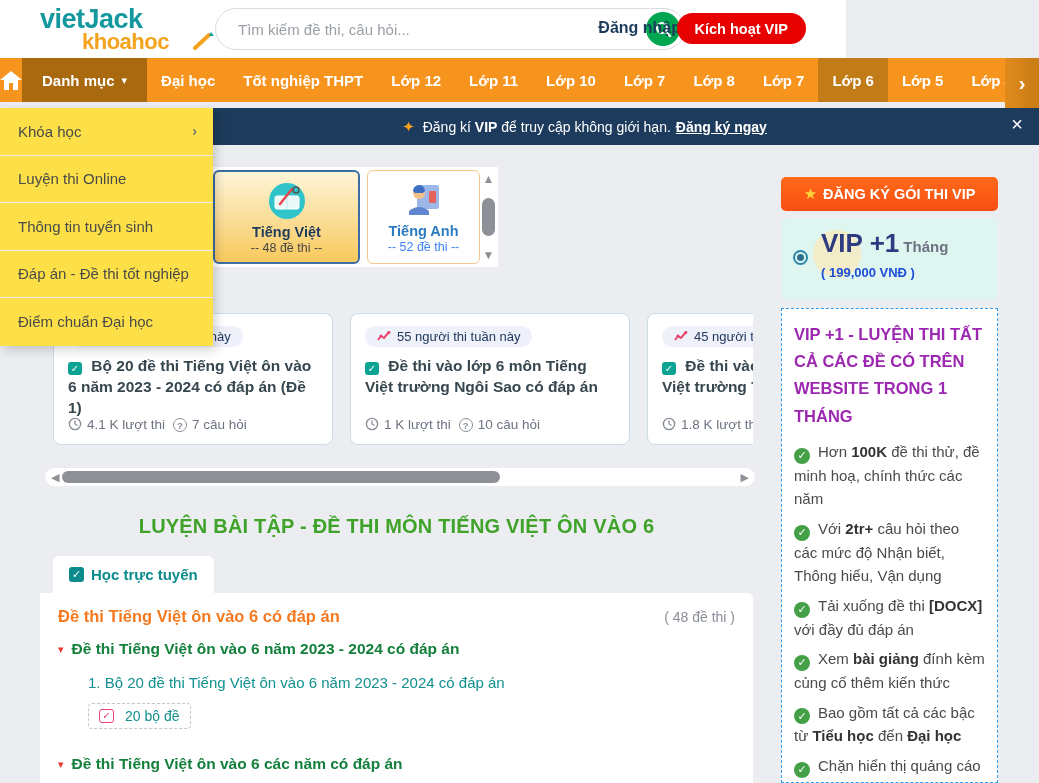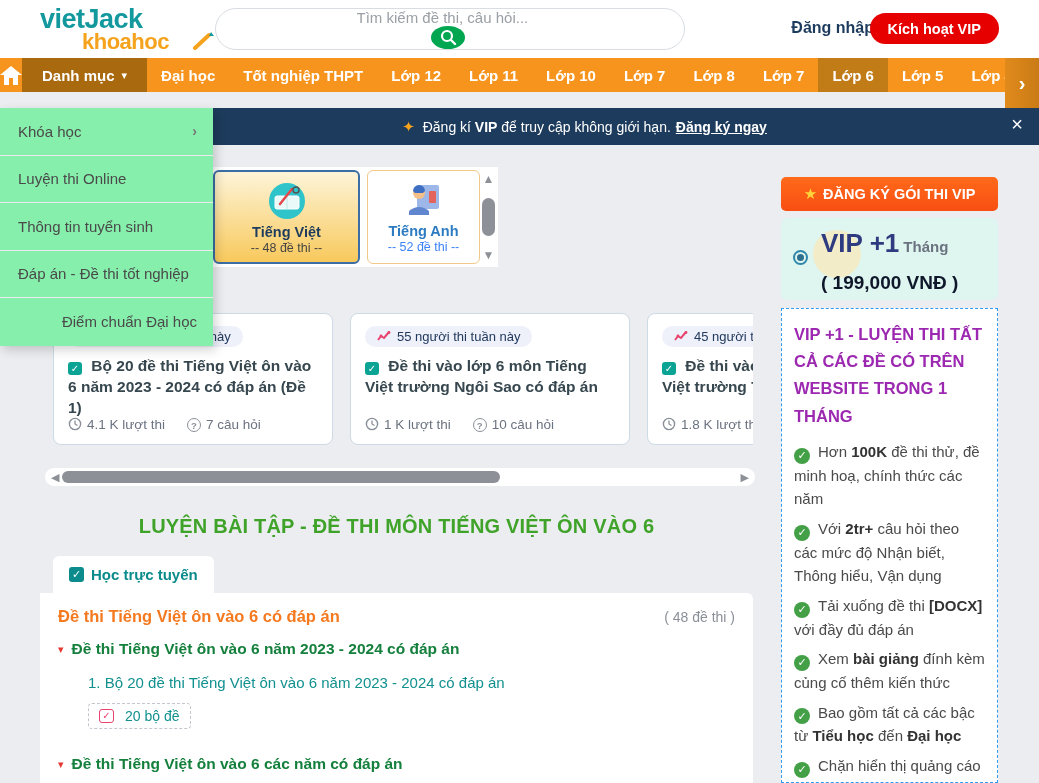--- a/index.html
+++ b/index.html
@@ -1,34 +1,34 @@
 <!DOCTYPE html>
 <html><head>
 <meta charset="utf-8">
 <style>
   * { margin:0; padding:0; box-sizing:border-box; }
   html,body { background:#555; }
   body { font-family:"Liberation Sans","DejaVu Sans",sans-serif; }
   .stage { position:relative; width:1039px; height:783px; background:#ebedf0; overflow:hidden; margin:0 auto; }
 
   
-  .topbar { position:absolute; left:0; top:0; width:1039px; height:58px; background:#fff; }
+  .topbar { position:absolute; left:0; top:0; width:846px; height:58px; background:#fff; }
   .logo { position:absolute; left:40px; top:6px; line-height:1; }
   .logo1 { display:block; color:#12989d; font-weight:bold; font-size:27px; letter-spacing:-0.5px; }
   .logo2 { display:block; color:#f5a21d; font-weight:bold; font-size:22px; letter-spacing:-0.5px; margin-left:42px; margin-top:-2px; }
   .pencil { position:absolute; left:152px; top:26px; width:22px; height:18px; }
-  .searchbox { position:absolute; left:215px; top:8px; width:470px; height:42px; border:1px solid #d9dde2; border-radius:21px; background:#fff; display:flex; align-items:center;flex-direction:column; }
+  .searchbox { position:absolute; left:215px; top:8px; width:470px; height:42px; border:1px solid #d9dde2; border-radius:21px; background:#fff; display:flex; align-items:center; }
   .searchbox input { flex:1; border:none; outline:none; font-size:15px; color:#333; padding:0 10px 0 22px; background:transparent; font-family:inherit; }
   .searchbox input::placeholder { color:#9aa0a6; }
   .search-btn { width:34px; height:34px; border-radius:50%; background:#00a650; border:none; margin-right:4px; cursor:pointer; display:flex; align-items:center; justify-content:center; }
   .login { position:absolute; right:165px; top:19px; color:#1d3b5c; font-weight:bold; font-size:16px; cursor:pointer; }
   .vip-btn { position:absolute; right:40px; top:13px; height:31px; padding:0 18px; background:#e60000; color:#fff; font-weight:bold; font-size:14.5px; border:none; border-radius:16px; cursor:pointer; font-family:inherit; }
 
   
-  .mainnav { position:absolute; left:0; top:58px; width:1039px; height:34px; background:#f7941e; display:flex; align-items:stretch; }
+  .mainnav { position:absolute; left:0; top:58px; width:1039px; height:44px; background:#f7941e; display:flex; align-items:stretch; }
   .nav-home { width:58px; display:flex; align-items:center; justify-content:center; cursor:pointer; }
   .nav-item { display:flex; align-items:center; padding:0 14px; color:#fff; font-weight:bold; font-size:15px; white-space:nowrap; cursor:pointer; }
   .nav-item.menu { background:#a8690f; padding:0 20px; }
   .nav-item.active { background:#c17c18; }
   .nav-caret { font-size:11px; margin-left:7px; }
   .nav-next { position:absolute; right:0; top:0; width:34px; height:50px; background:linear-gradient(90deg,#e08a1c,#c97b15); color:#fff; font-size:20px; font-weight:bold; display:flex; align-items:center; justify-content:center; cursor:pointer; }
 
   
   .banner { position:absolute; left:0; top:108px; width:1039px; height:37px; background:#1d3b5c; color:#fff; display:flex; align-items:center; justify-content:center; font-size:14px; padding-left:130px; }
   .banner .sparkle { color:#f5a21d; margin-right:8px; font-size:15px; }
@@ -52,21 +52,21 @@
   .vscroll .arr { color:#8d9096; font-size:12px; cursor:pointer; line-height:1; }
   .vscroll .thumb { width:13px; height:38px; background:#8d9096; border-radius:7px; cursor:grab; }
 
   
   .exam-row { position:absolute; left:40px; top:311px; width:713px; height:138px; overflow:hidden; }
   .exam-card { position:absolute; top:2px; width:280px; height:132px; background:#fff; border:1px solid #ccdbe6; border-radius:8px; padding:12px 14px; cursor:pointer; }
   .exam-badge { display:inline-flex; align-items:center; gap:6px; background:#eef0fa; border-radius:11px; padding:3px 12px; font-size:13px; color:#21395c; }
   .exam-title { margin-top:9px; font-size:15.5px; font-weight:bold; color:#37474f; line-height:1.35; }
   .cal { display:inline-block; width:14px; height:13px; background:#0ba394; border-radius:3px; color:#fff; font-size:10px; line-height:13px; text-align:center; margin-right:5px; vertical-align:-1px; }
   .cal.red { background:#fff; color:#e8436d; border:1.5px solid #e8436d; width:15px; height:14px; line-height:12px; }
-  .exam-meta { position:absolute; left:14px; bottom:12px; display:flex; gap:22px; font-size:13.5px; color:#6b7280; align-items:center; }
+  .exam-meta { position:absolute; left:14px; bottom:12px; display:flex; gap:8px; font-size:13.5px; color:#6b7280; align-items:center; }
   .micon { display:inline-flex; width:14px; height:14px; border:1.4px solid #8a9099; border-radius:50%; font-size:9.5px; color:#8a9099; align-items:center; justify-content:center; margin-right:5px; font-weight:bold; }
 
   
   .hscroll { position:absolute; left:45px; top:468px; width:710px; height:18px; background:#fff; border-radius:9px; }
   .hscroll .la,.hscroll .ra { position:absolute; top:1px; color:#8d9096; font-size:11px; line-height:16px; cursor:pointer; }
   .hscroll .la { left:6px; } .hscroll .ra { right:6px; }
   .hscroll .hthumb { position:absolute; left:17px; top:3px; width:438px; height:12px; background:#8d9096; border-radius:6px; cursor:grab; }
 
   .section-title { position:absolute; left:40px; top:515px; width:713px; text-align:center; color:#3fa32a; font-weight:bold; font-size:20px; letter-spacing:0.2px; }
 
@@ -87,32 +87,32 @@
 
   
   .cta-btn { position:absolute; left:781px; top:177px; width:217px; height:34px; background:linear-gradient(180deg,#ff6a1a,#f84e12); border:none; border-radius:5px; color:#fff; font-weight:bold; font-size:14.5px; cursor:pointer; font-family:inherit; }
   .cta-btn .star { color:#ffd43b; margin-right:6px; font-size:15px; }
   .plan-card { position:absolute; left:781px; top:218px; width:217px; height:82px; background:#dff5ef; border-radius:6px; padding:10px 0 0 40px; cursor:pointer; }
   .plan-card .halo { position:absolute; left:32px; top:12px; width:48px; height:48px; border-radius:50%; background:#f2ecc8; }
   .radio { position:absolute; left:12px; top:32px; width:15px; height:15px; border:2px solid #2e86ab; border-radius:50%; display:flex; align-items:center; justify-content:center; }
   .radio .dot { width:7px; height:7px; border-radius:50%; background:#2e6f8e; }
   .plan-name { position:relative; color:#2e3b80; font-weight:bold; font-size:26px; }
   .plan-unit { position:relative; color:#6b7280; font-weight:bold; font-size:15px; margin-left:4px; }
-  .plan-price { position:relative; color:#0f172a; font-weight:bold; font-size:19px; margin-top:13px; }
+  .plan-price { position:relative; color:#1d4ed8; font-weight:bold; font-size:13px; margin-top:6px; }
   .desc-box { position:absolute; left:781px; top:308px; width:217px; height:475px; background:#fff; border:1.5px dashed #2e9bf0; padding:12px 12px; }
   .desc-title { color:#9c27b0; font-weight:bold; font-size:16.5px; line-height:1.65; }
   .benefits { list-style:none; margin-top:10px; }
   .benefits li { font-size:15px; color:#4a4a4a; line-height:1.58; margin-top:6px; }
   .bcheck { display:inline-flex; width:16px; height:16px; border-radius:50%; background:#43a047; color:#fff; font-size:11px; align-items:center; justify-content:center; margin-right:8px; vertical-align:-2px; }
   .benefits b { color:#333;margin-top:40px; }
 
   
-  .dropdown { position:absolute; left:0; top:108px; width:213px; background:#86efac; box-shadow:3px 4px 10px rgba(0,0,0,0.18); z-index:50; }
+  .dropdown { position:absolute; left:0; top:108px; width:213px; background:#fde047; box-shadow:3px 4px 10px rgba(0,0,0,0.18); z-index:50; }
   .dd-item { height:47.5px; display:flex; align-items:center; justify-content:space-between; padding:0 16px 0 18px; font-size:15px; color:#4a4a4a; border-bottom:1px solid #ececec; cursor:pointer; }
-  .dd-item:last-child { border-bottom:none;justify-content:flex-end; }
+  .dd-item:last-child { border-bottom:none; }
   .dd-sub { color:#777; font-weight:bold; font-size:14px; }
 </style>
 </head>
 <body>
 
 <div class="stage">
 
   <header class="topbar">
     <div class="logo">
       <span class="logo1">vietJack</span>

